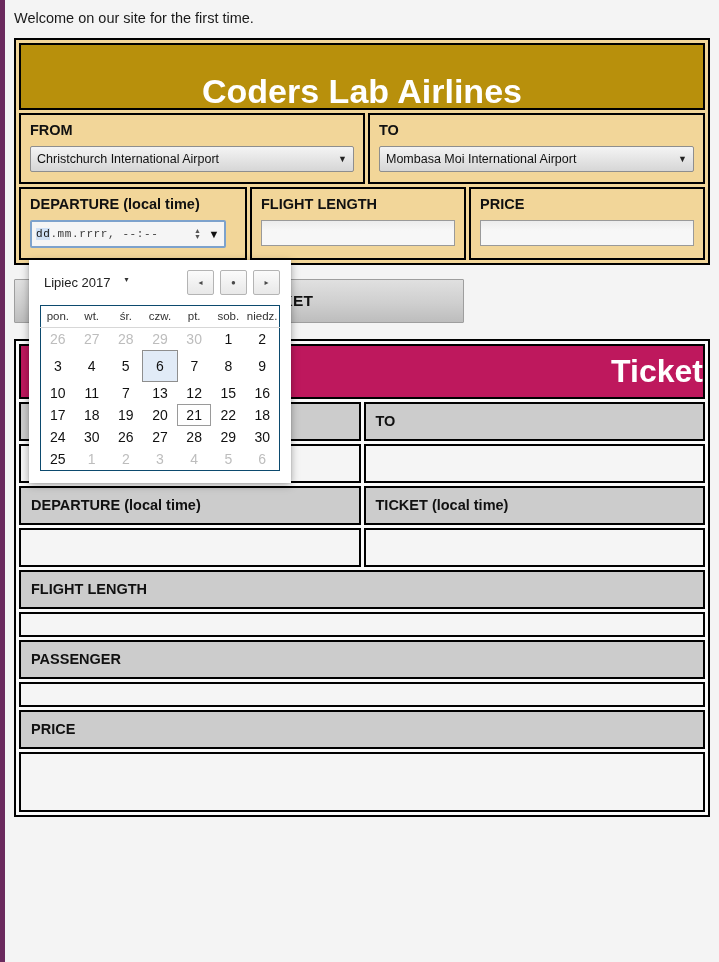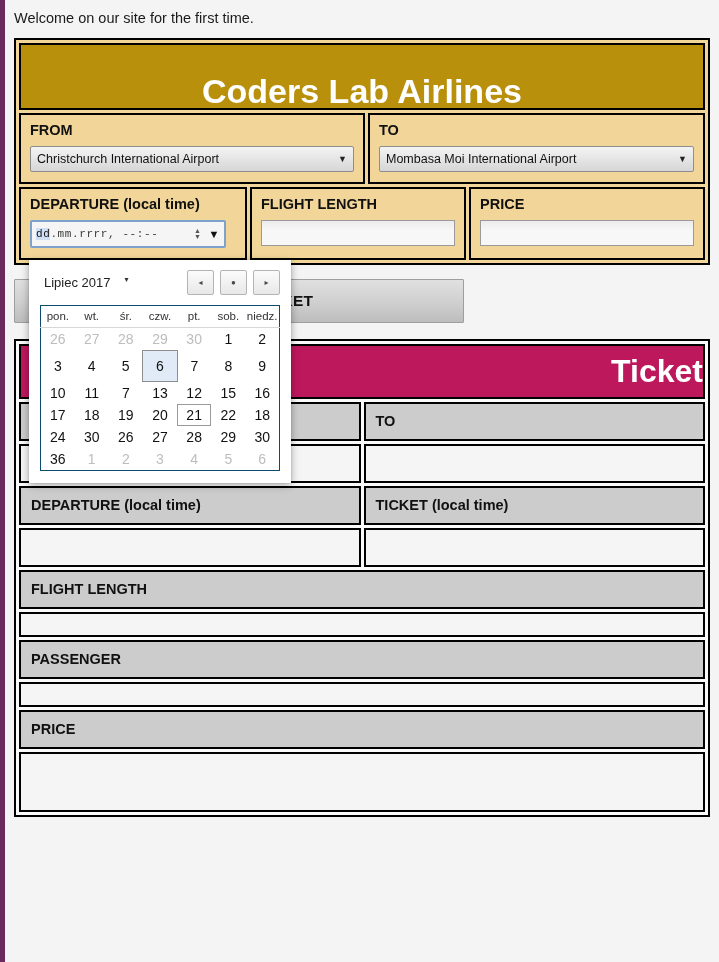--- a/index.html
+++ b/index.html
@@ -474,21 +474,21 @@
         <tr>
           <td>24</td>
           <td>30</td>
           <td>26</td>
           <td>27</td>
           <td>28</td>
           <td>29</td>
           <td>30</td>
         </tr>
         <tr>
-          <td>36</td>
+          <td>25</td>
           <td class="out">1</td>
           <td class="out">2</td>
           <td class="out">3</td>
           <td class="out">4</td>
           <td class="out">5</td>
           <td class="out">6</td>
         </tr>
       </tbody>
   </table>
 </div>

